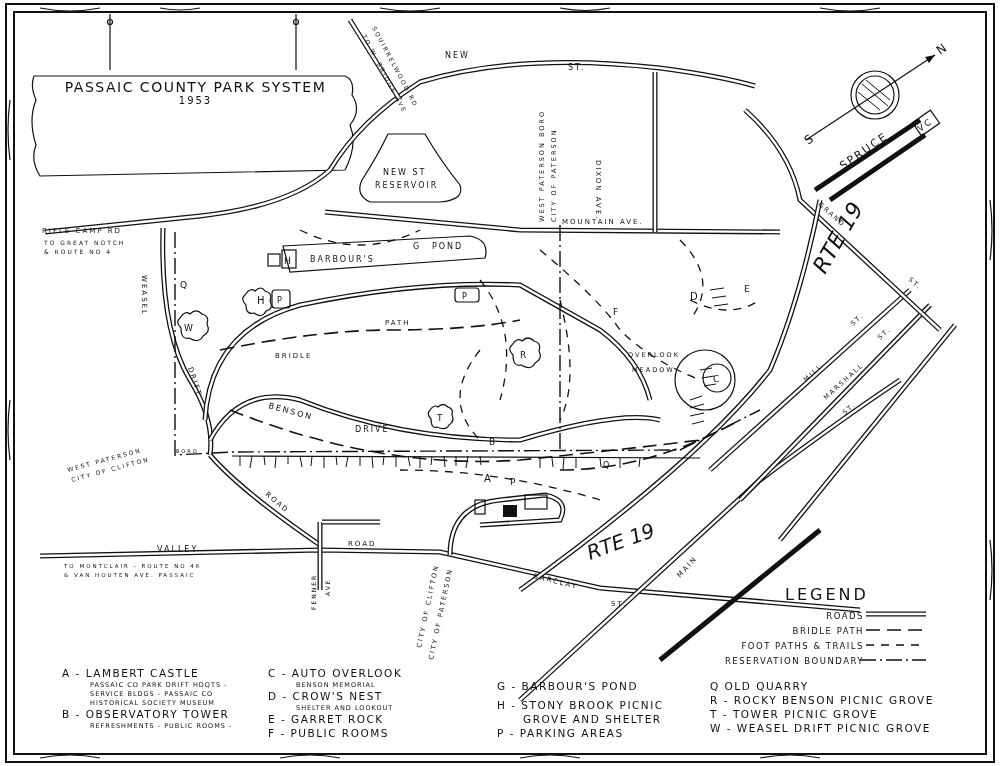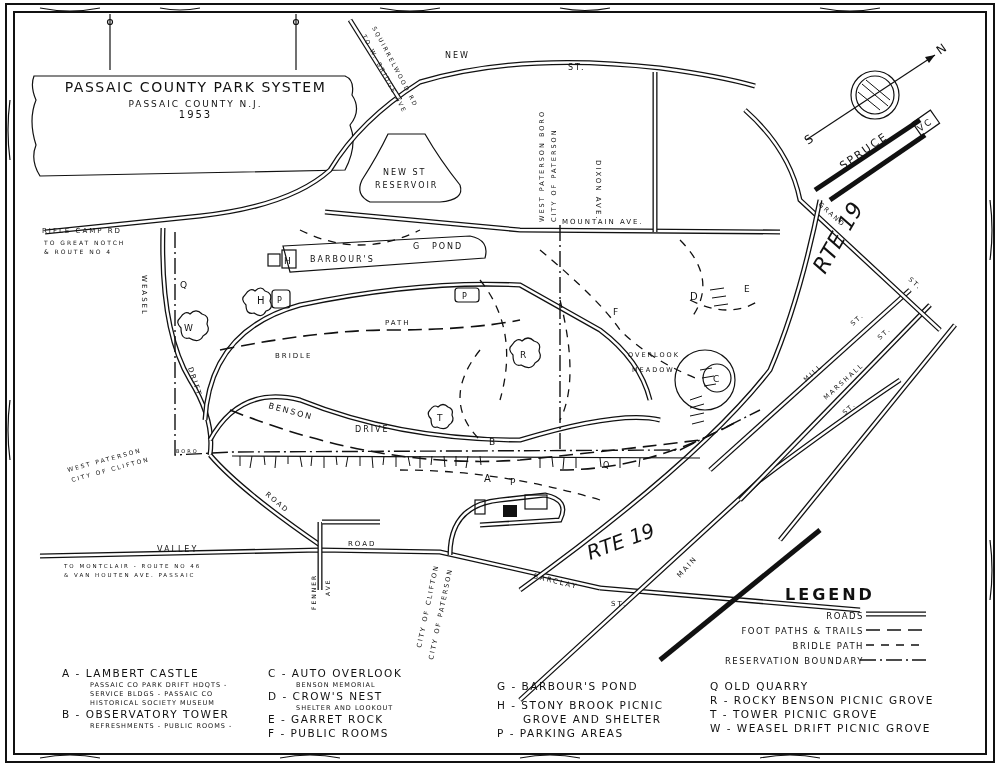--- a/index.html
+++ b/index.html
@@ -15,21 +15,21 @@
   .hatch{stroke:#111;stroke-width:1;}
   .lbl{font-family:"DejaVu Sans",sans-serif;fill:#111;letter-spacing:2px;}
   .hand{font-family:"DejaVu Sans",sans-serif;fill:#111;font-style:italic;}
   .title-box{position:absolute;left:33px;top:75px;width:325px;height:100px;text-align:center;}
   .t1{font-size:10px;letter-spacing:2px;margin-top:4px;}
   .t2{font-size:19px;letter-spacing:1px;margin-top:2px;}
   .t3{font-size:14px;letter-spacing:1.5px;margin-top:4px;}
   .t4{font-size:9px;letter-spacing:2px;margin-top:4px;}
   .t5{font-size:10px;letter-spacing:2px;}
   .legend{position:absolute;left:670px;top:585px;width:300px;}
-  .legend h3{margin:0 0 4px 115px;font-weight:bold;font-size:16px;letter-spacing:3px;}
+  .legend h3{margin:0 0 4px 115px;font-weight:normal;font-size:16px;letter-spacing:3px;}
   .lrow{display:flex;align-items:center;justify-content:flex-end;height:15px;font-size:8.5px;letter-spacing:1.5px;gap:8px;}
   .lrow .sw{width:60px;height:6px;margin-left:14px;margin-right:24px;}
   .key{position:absolute;font-size:10.5px;letter-spacing:1.5px;line-height:13px;}
   .key .sub{font-size:6.5px;letter-spacing:1px;margin-left:28px;line-height:9px;}
   .key .item{margin-bottom:1px;}
 </style>
 </head>
 <body>
 
 <svg id="map" viewBox="0 0 1000 766" xmlns="http://www.w3.org/2000/svg">
@@ -244,36 +244,35 @@
     <path d="M866 614 L926 614" class="road" stroke-width="4"></path>
       <path d="M866 614 L926 614" class="road-in" stroke-width="1.5"></path>
     <path d="M866 630 L926 630" class="bridle"></path>
     <path d="M866 645 L926 645" class="foot"></path>
     <path d="M860 660 L926 660" class="bound"></path>
   </g>
 </svg>
 
 <div class="title-box">
   <div class="t3">PASSAIC COUNTY PARK SYSTEM</div>
-  <div class="t4">PASSAIC COUNTY   N.J.</div>
   <div class="t5">1953</div>
 </div>
 
 <div class="legend">
   <h3>LEGEND</h3>
   <div class="lrow">
       <span>ROADS</span>
       <span class="sw"></span>
     </div>
   <div class="lrow">
-      <span>FOOT PATHS &amp; TRAILS</span>
+      <span>BRIDLE PATH</span>
       <span class="sw"></span>
     </div>
   <div class="lrow">
-      <span>BRIDLE PATH</span>
+      <span>FOOT PATHS &amp; TRAILS</span>
       <span class="sw"></span>
     </div>
   <div class="lrow">
       <span>RESERVATION BOUNDARY</span>
       <span class="sw"></span>
     </div>
 </div>
 
 <div class="key" style="left:62px;top:667px;">
   <div class="item">A - LAMBERT CASTLE</div>

